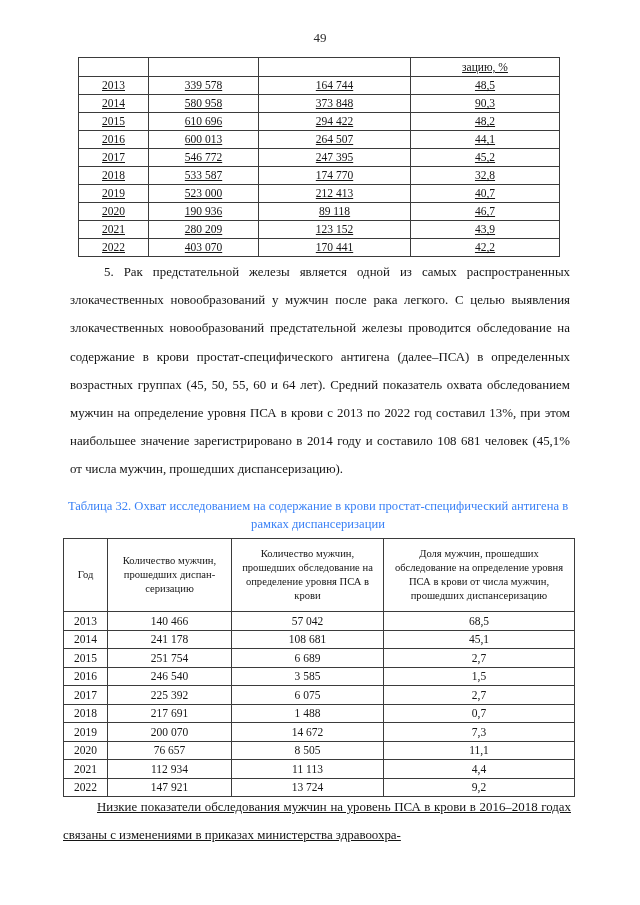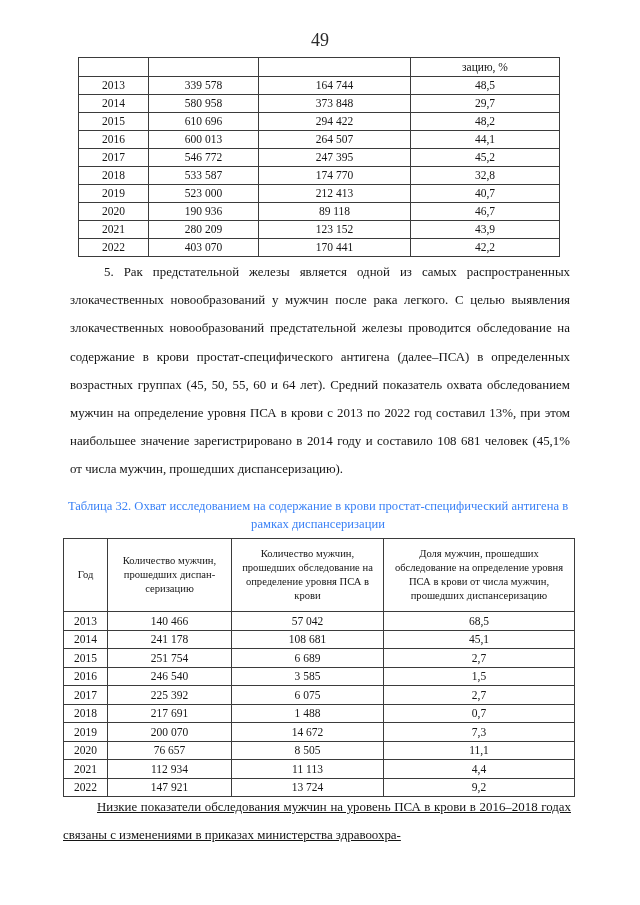--- a/index.html
+++ b/index.html
@@ -19,21 +19,21 @@
     position: absolute;
     inset: 0;
     background: #ffffff;
   }
   .page-number {
     position: absolute;
     top: 30px;
     left: 0;
     width: 640px;
     text-align: center;
-    font-size: 18px;
+    font-size: 13px;
     color: #2b2b2b;
   }
 
   
   table.doc-table {
     position: absolute;
     border-collapse: collapse;
     font-size: 11.5px;
     color: #151515;
     table-layout: fixed;
@@ -46,20 +46,21 @@
     vertical-align: middle;
     font-weight: normal;
     line-height: 1.22;
   }
 
   
   #table-continued {
     left: 78px;
     top: 57px;
     width: 481px;
+    text-decoration: underline;
   }
   #table-continued td { height: 15px; }
   #table-continued .c-year { width: 70px; }
   #table-continued .c-a    { width: 110px; }
   #table-continued .c-b    { width: 152px; }
   #table-continued .c-c    { width: 149px; }
   #table-continued tr.head-frag td { height: 16px; }
 
   
   .caption {
@@ -139,21 +140,21 @@
         <tr>
           <td>2013</td>
           <td>339 578</td>
           <td>164 744</td>
           <td>48,5</td>
         </tr>
         <tr>
           <td>2014</td>
           <td>580 958</td>
           <td>373 848</td>
-          <td>29,7</td>
+          <td>90,3</td>
         </tr>
         <tr>
           <td>2015</td>
           <td>610 696</td>
           <td>294 422</td>
           <td>48,2</td>
         </tr>
         <tr>
           <td>2016</td>
           <td>600 013</td>

